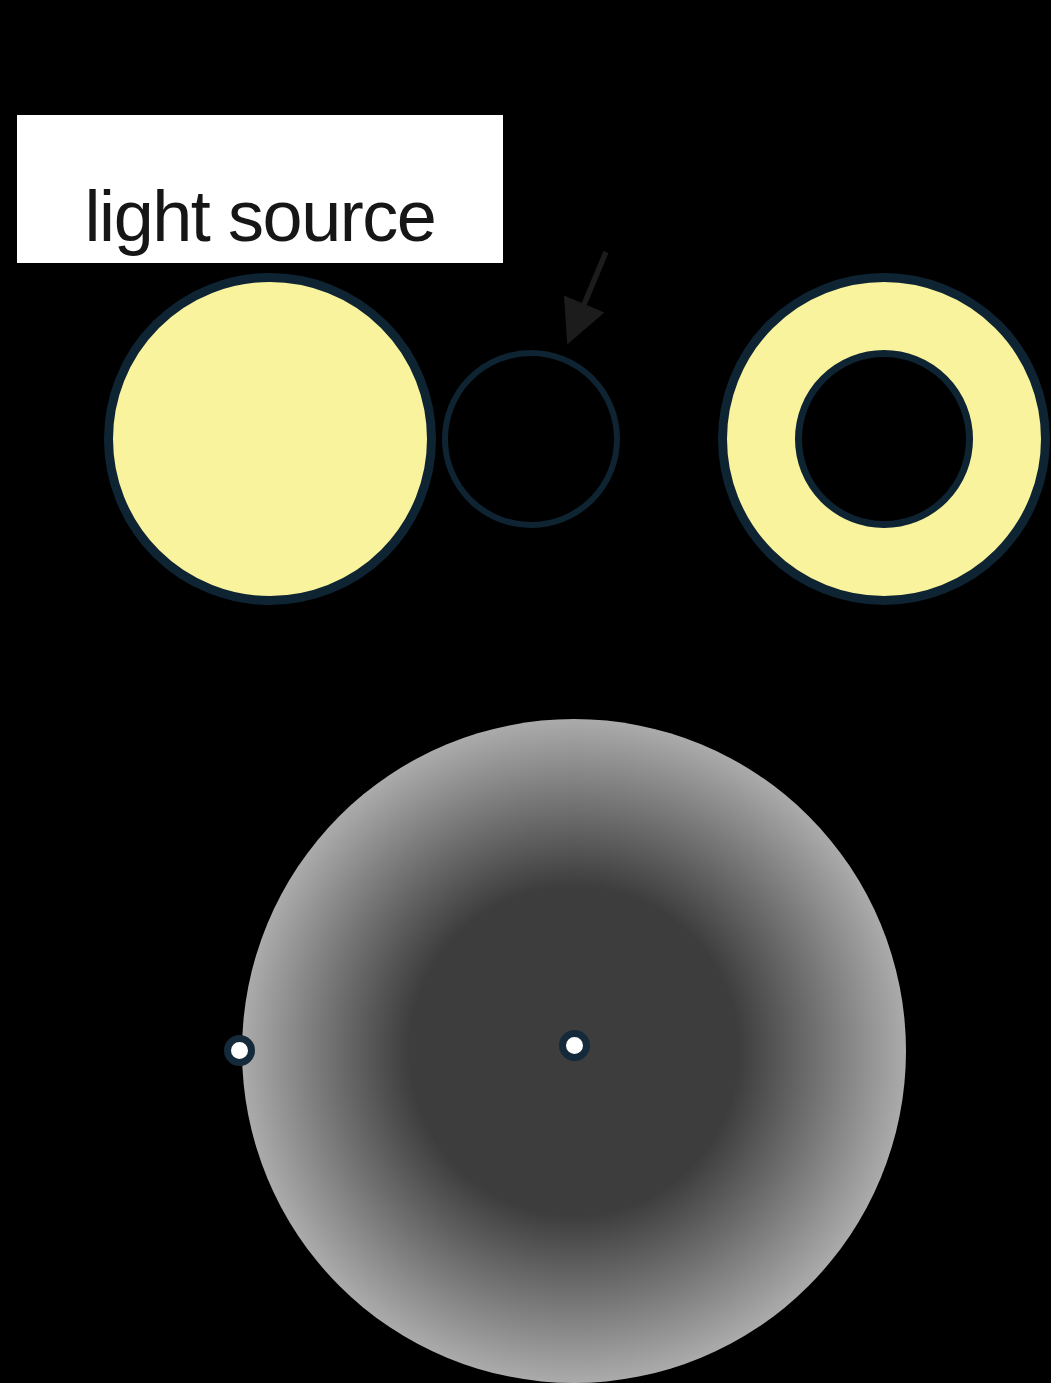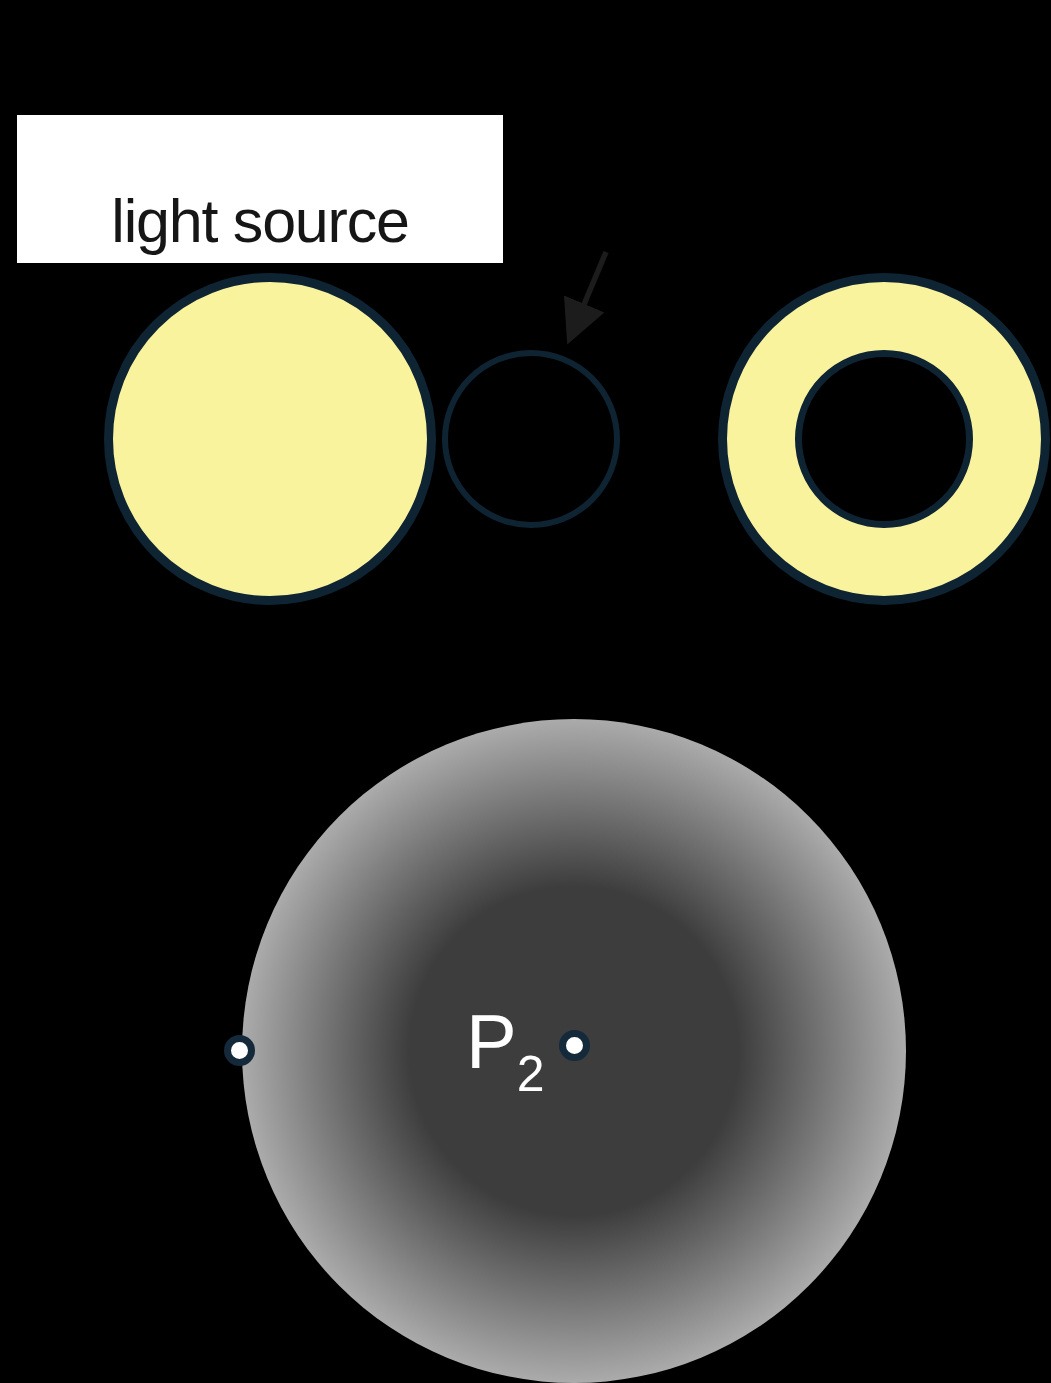--- a/index.html
+++ b/index.html
@@ -15,21 +15,21 @@
     background: var(--background, #000000);
     font-family: "Liberation Sans", sans-serif;
   }
   .label-box {
     position: absolute;
     background: var(--label-box-bg, #ffffff);
     color: var(--label-text, #161616);
     display: flex;
     justify-content: center;
     align-items: flex-end;
-    font-size: 61px;
+    font-size: 72px;
     letter-spacing: -0.02em;
     line-height: 1;
     white-space: nowrap;
   }
   .light-box {
     left: 17px;
     top: 115px;
     width: 486px;
     height: 137px;
     padding-bottom: 11px;
@@ -154,15 +154,14 @@
 
   <div class="circle annulus">
     <div class="hole"></div>
   </div>
 
   <div class="shadow"></div>
 
   <div class="dot edge-dot"></div>
   <div class="dot center-dot"></div>
 
-  <div class="p2"><span>P</span><span class="sub">2</span></div>
 
 </div>
 
 </body></html>

